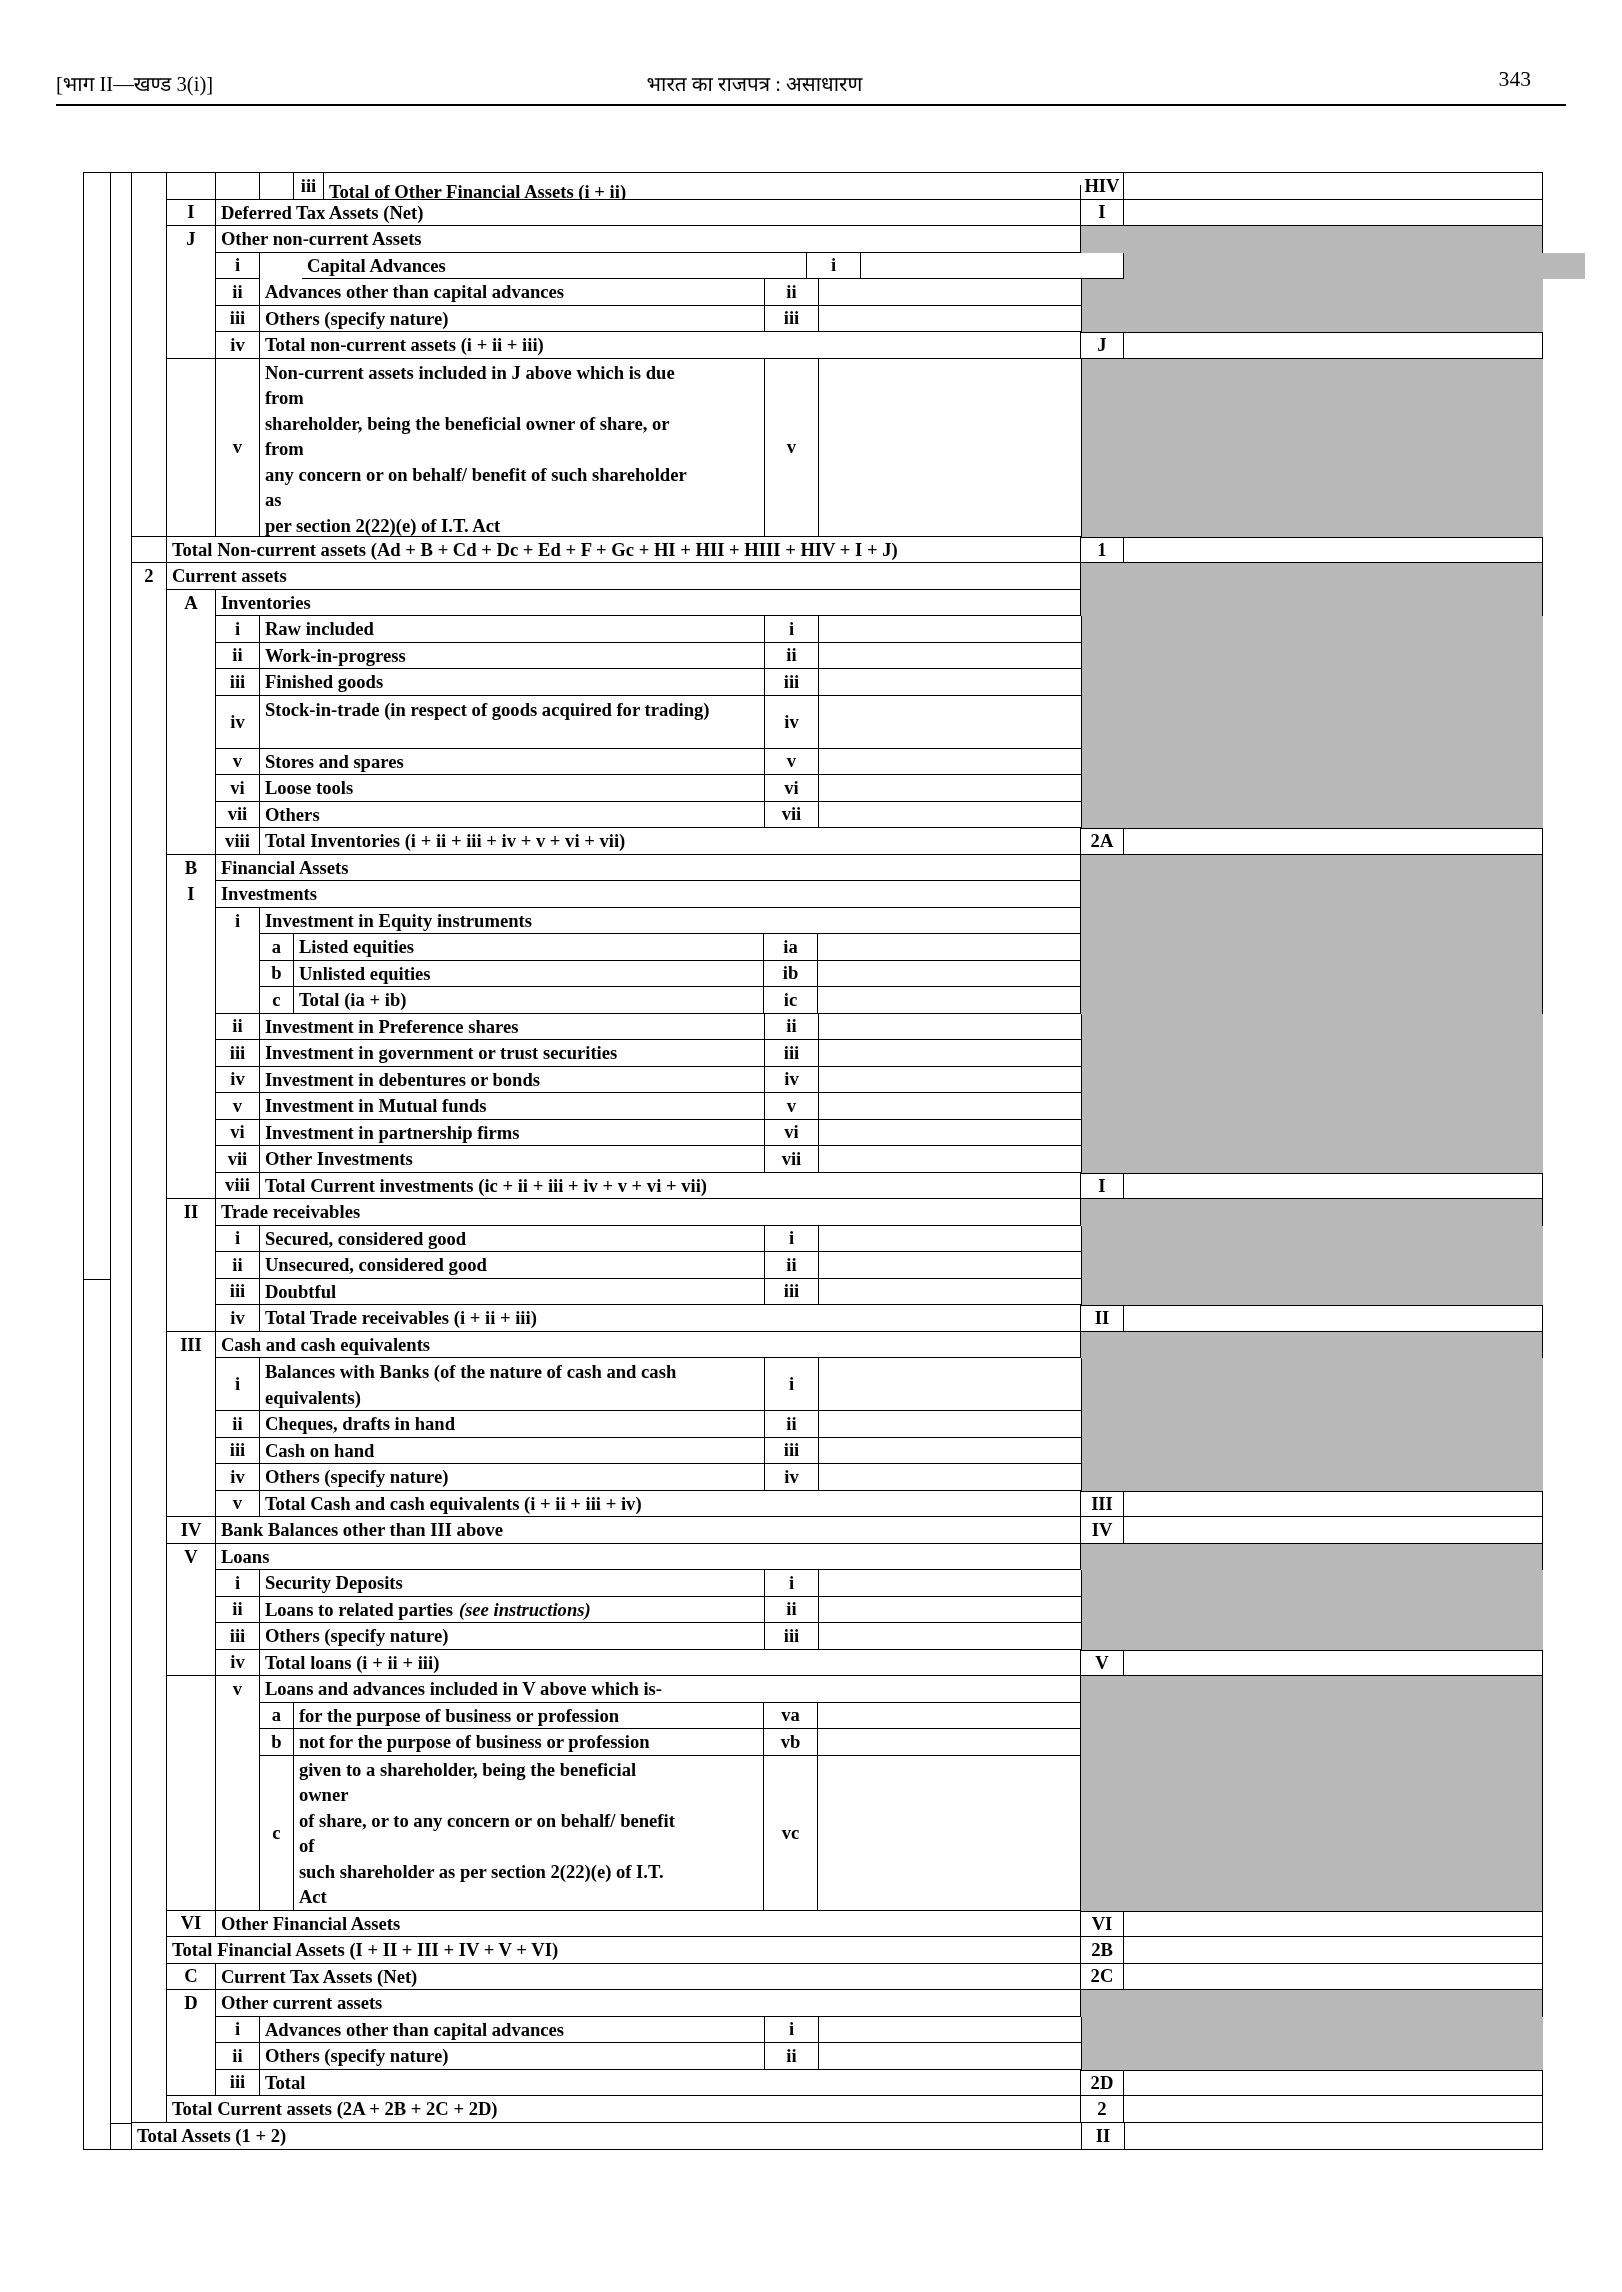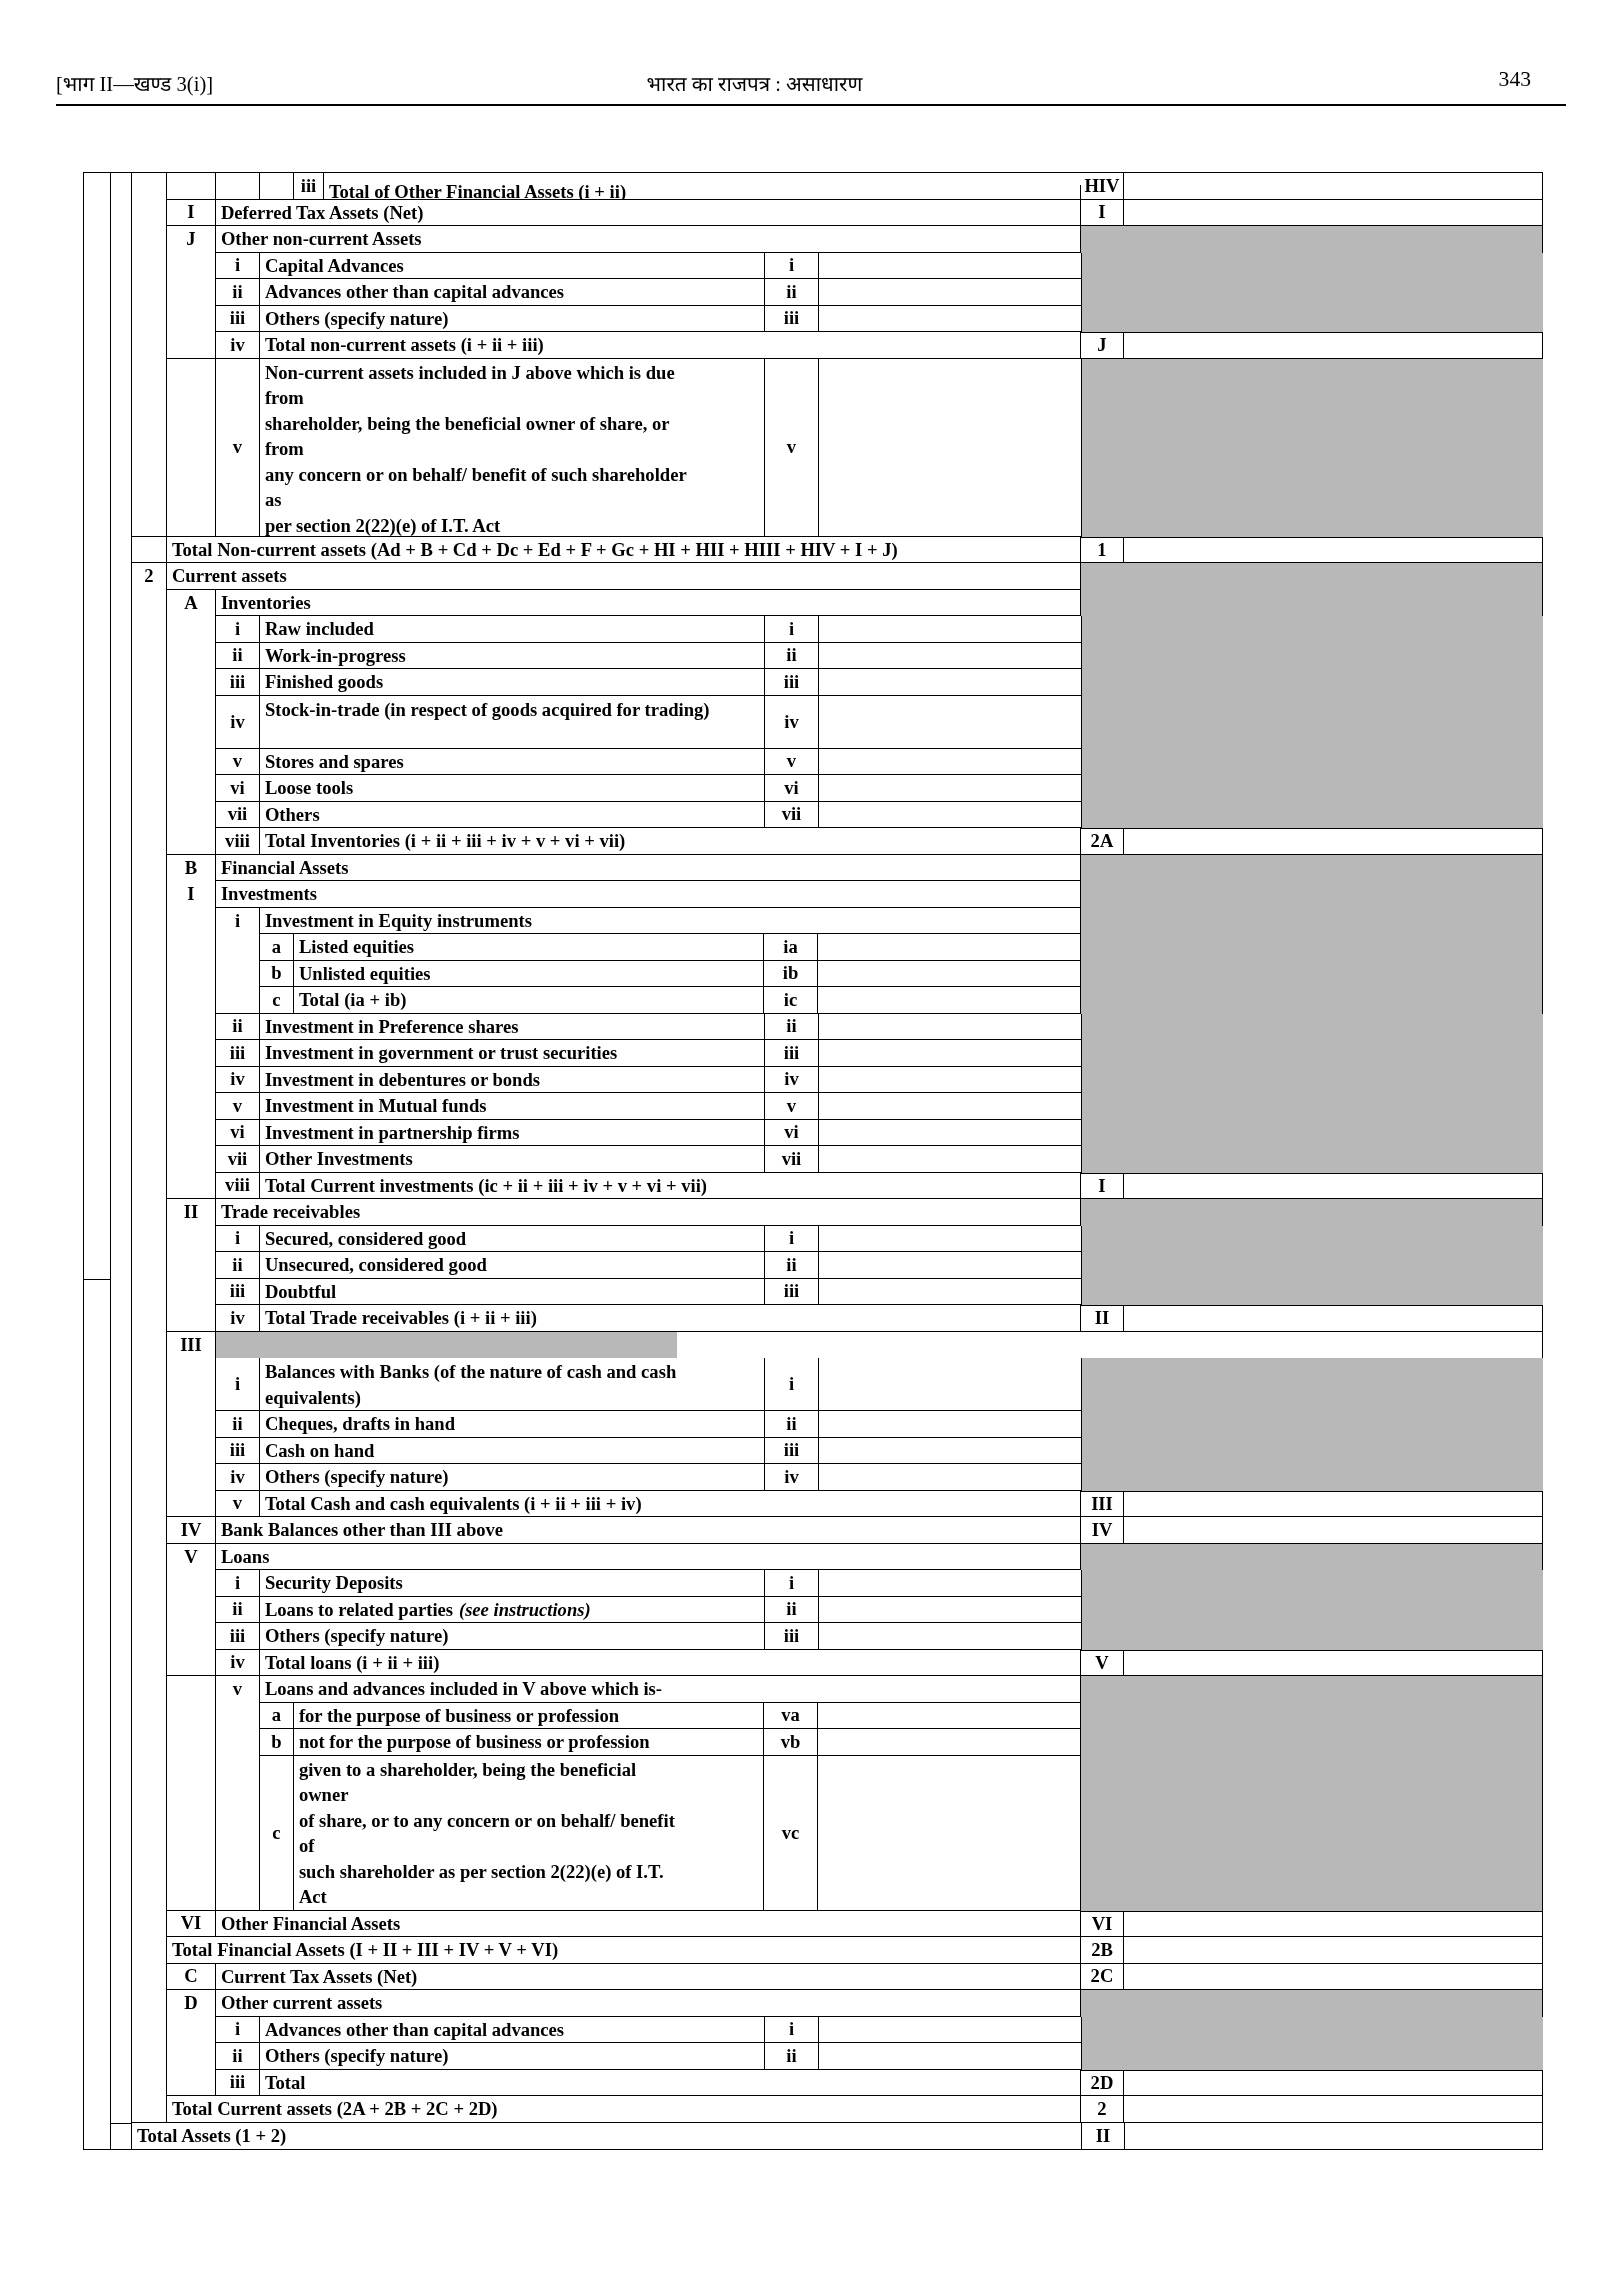--- a/index.html
+++ b/index.html
@@ -63,21 +63,21 @@
       <div class="cell lab br" style="width: 49px;">J</div>
       <div class="cell desc  bb br" style="width: 865px;">Other non-current Assets</div>
       <div class="cell " style="width: 461px; background: rgb(184, 184, 184);"></div>
     </div>
     <div class="row" style="height: 26.5px;">
       <div class="cell br" style="width: 27.4px;"></div>
       <div class="cell br" style="width: 20.6px;"></div>
       <div class="cell br" style="width: 35px;"></div>
       <div class="cell br" style="width: 49px;"></div>
       <div class="cell lab br bb" style="width: 44px;">i</div>
-      <div class="cell desc  bb br" style="width: 505px;">Capital Advances</div>
+      <div class="cell desc  bb br" style="width: 505px; margin-left: 42px;">Capital Advances</div>
       <div class="cell lab br bb" style="width: 54px;">i</div>
       <div class="cell br bb" style="width: 263px;"></div>
       <div class="cell " style="width: 461px; background: rgb(184, 184, 184);"></div>
     </div>
     <div class="row" style="height: 26.5px;">
       <div class="cell br" style="width: 27.4px;"></div>
       <div class="cell br" style="width: 20.6px;"></div>
       <div class="cell br" style="width: 35px;"></div>
       <div class="cell br" style="width: 49px;"></div>
       <div class="cell lab br bb" style="width: 44px;">ii</div>
@@ -422,20 +422,21 @@
       <div class="cell lab br bb" style="width: 44px;">iv</div>
       <div class="cell desc  bb br" style="width: 821px;">Total Trade receivables (i + ii + iii)</div>
       <div class="cell ref br bb bt" style="width: 43px;">II</div>
       <div class="cell bb bt" style="width: 418px;"></div>
     </div>
     <div class="row" style="height: 26.5px;">
       <div class="cell br" style="width: 27.4px;"></div>
       <div class="cell br" style="width: 20.6px;"></div>
       <div class="cell br" style="width: 35px;"></div>
       <div class="cell lab br" style="width: 49px;">III</div>
+      <div class="cell desc  bb br" style="width: 865px;">Cash and cash equivalents</div>
       <div class="cell " style="width: 461px; background: rgb(184, 184, 184);"></div>
     </div>
     <div class="row" style="height: 53px;">
       <div class="cell br" style="width: 27.4px;"></div>
       <div class="cell br" style="width: 20.6px;"></div>
       <div class="cell br" style="width: 35px;"></div>
       <div class="cell br" style="width: 49px;"></div>
       <div class="cell lab br bb" style="width: 44px;">i</div>
       <div class="cell desc wrap bb br" style="width: 505px;">Balances with Banks (of the nature of cash and cash equivalents)</div>
       <div class="cell lab br bb" style="width: 54px;">i</div>

